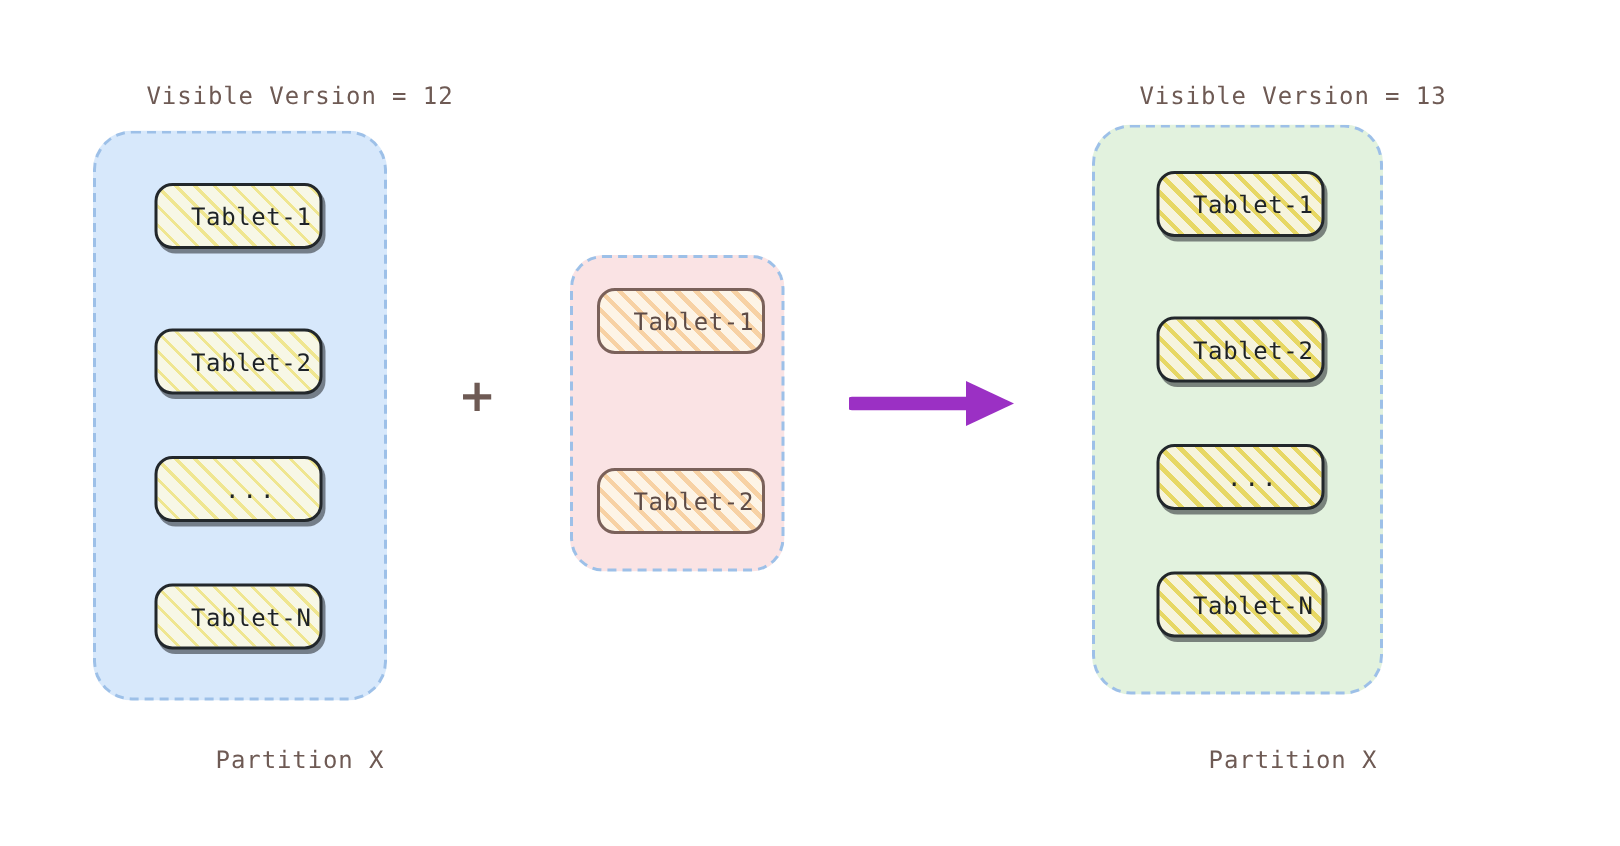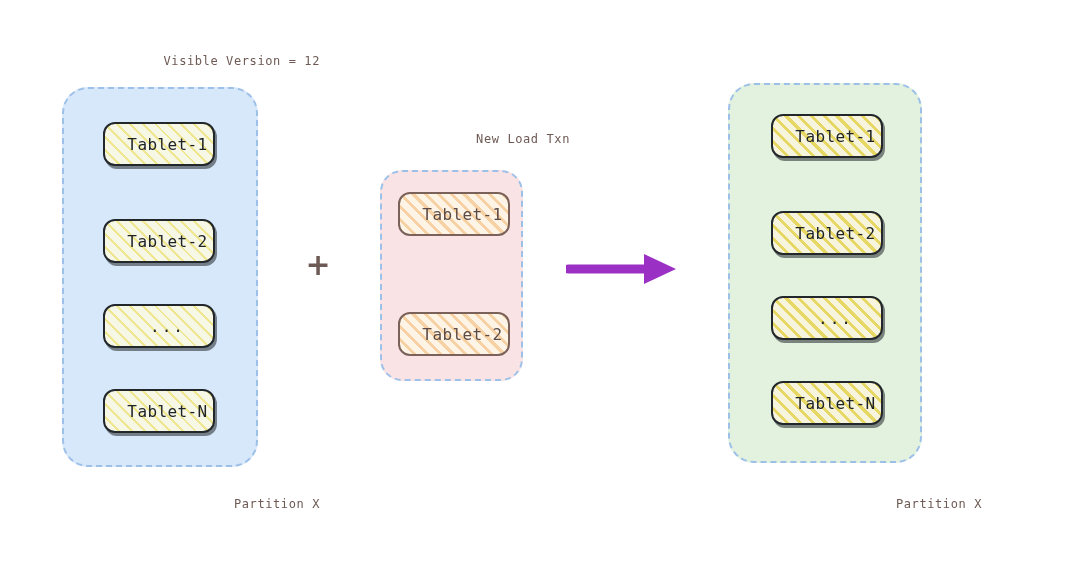--- a/index.html
+++ b/index.html
@@ -18,24 +18,25 @@
   .canvas {
     position: absolute;
     inset: 0;
   }
 
   
   .caption {
     position: absolute;
     color: #6e5a54;
     font-family: "DejaVu Sans Mono", monospace;
-    font-size: 12px;
+    font-size: 16px;
     letter-spacing: 0.6px;
     white-space: nowrap;
-    text-align: right;
+    text-align: center;
+    padding-left: 40px;
   }
 
   .cap-left-top   { left: 0;   top: 54px;  width: 320px; }
   .cap-mid-top    { left: 330px; top: 132px; width: 240px; }
   .cap-right-top  { left: 662px; top: 54px;  width: 320px; }
   .cap-left-bot   { left: 0;   top: 497px; width: 320px; }
   .cap-right-bot  { left: 662px; top: 497px; width: 320px; }
 
   
   .partition {
@@ -153,36 +154,36 @@
 
     <div class="tablet tablet-hatch-dark dots" style="left: 39px; top: 215px; width: 112px; height: 44px;">...</div>
 
     <div class="tablet tablet-hatch-dark" style="left: 39px; top: 300px; width: 112px; height: 44px;">Tablet-N</div>
   </div>
 
   <div class="caption cap-left-bot">Partition X</div>
 
   <div class="plus-sign">+</div>
 
-  <div class="caption cap-mid-top">New Load Txn</div>
 
   <div class="partition partition-mid">
 
     <div class="tablet tablet-hatch-warm" style="left: 16px; top: 20px; width: 112px; height: 44px;">Tablet-1</div>
 
     <div class="tablet tablet-hatch-warm" style="left: 16px; top: 140px; width: 112px; height: 44px;">Tablet-2</div>
   </div>
 
   <div class="arrow-wrap">
     <svg width="112" height="34" viewBox="0 0 112 34">
       <line x1="2" y1="17" x2="86" y2="17" stroke="#9b30c4" stroke-width="9" stroke-linecap="round"></line>
       <polygon points="78,2 110,17 78,32" fill="#9b30c4"></polygon>
     </svg>
   </div>
 
+  <div class="caption cap-right-top">Visible Version = 13</div>
 
   <div class="partition partition-right">
 
     <div class="tablet tablet-hatch-dark strong" style="left: 41px; top: 29px; width: 112px; height: 44px;">Tablet-1</div>
 
     <div class="tablet tablet-hatch-dark strong" style="left: 41px; top: 126px; width: 112px; height: 44px;">Tablet-2</div>
 
     <div class="tablet tablet-hatch-dark strong dots" style="left: 41px; top: 211px; width: 112px; height: 44px;">...</div>
 
     <div class="tablet tablet-hatch-dark strong" style="left: 41px; top: 296px; width: 112px; height: 44px;">Tablet-N</div>

